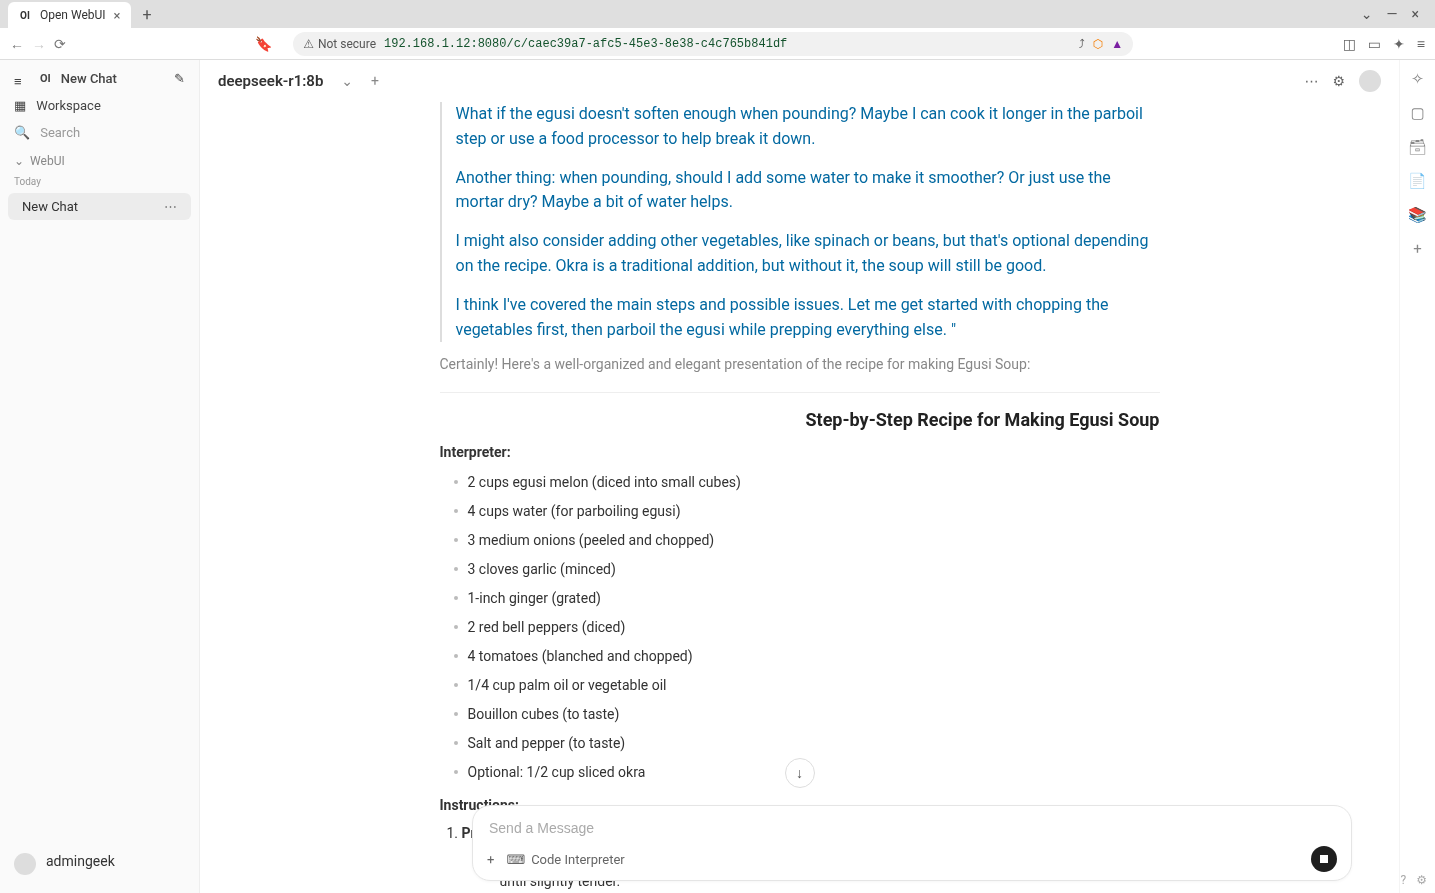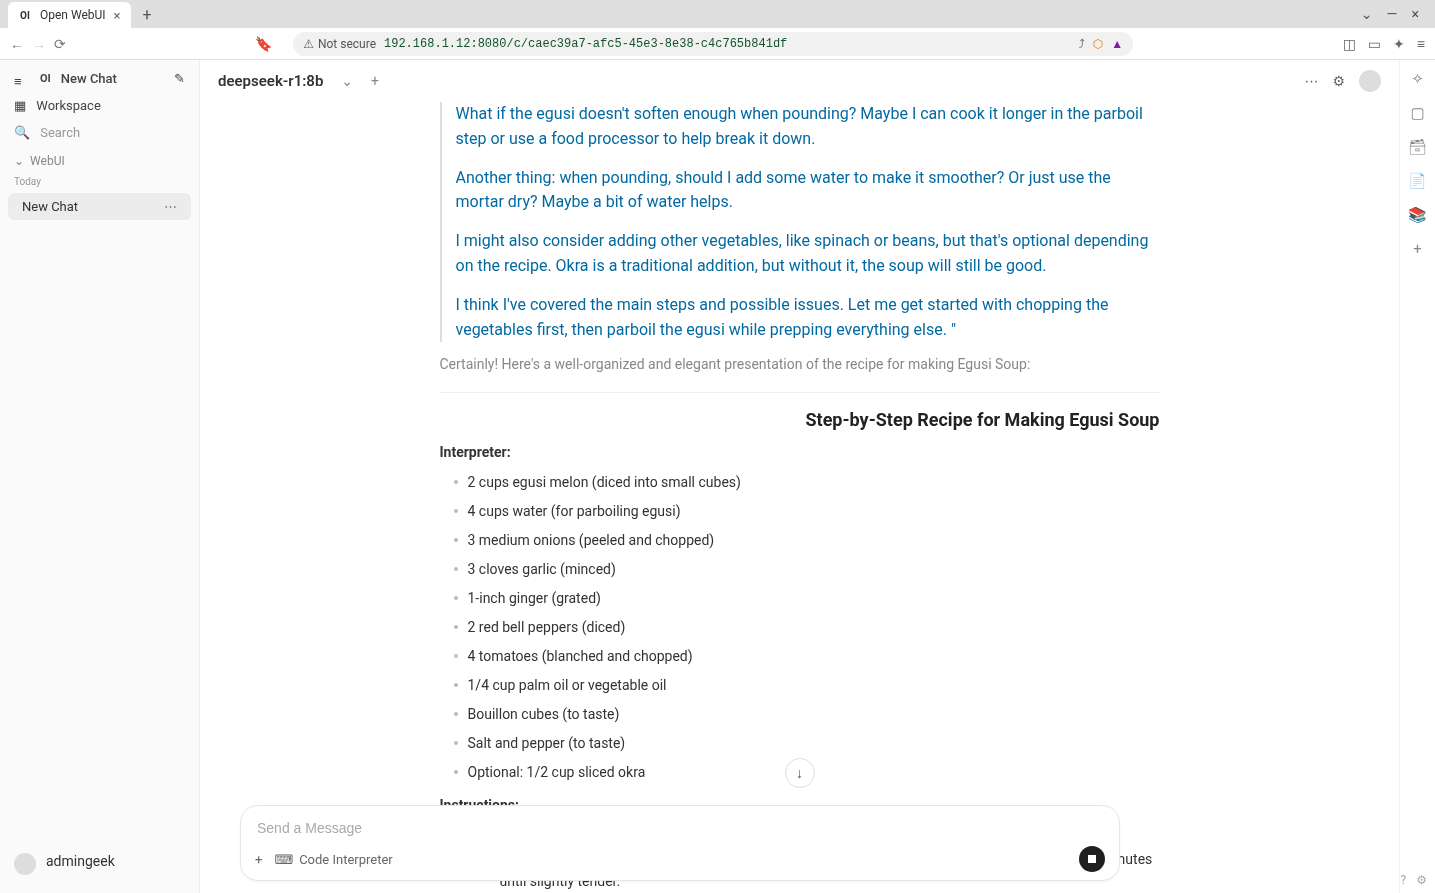--- a/index.html
+++ b/index.html
@@ -62,21 +62,21 @@
 ol.steps > li { padding: 4px 0; font-size: 14px; }
 ol.steps > li > .step-title { font-weight: 700; }
 ul.sub-bullets { list-style: none; padding-left: 20px; margin-top: 4px;}
 ul.sub-bullets li { position: relative; padding: 4px 0 4px 18px; font-size: 14px; color: #333; line-height:1.55;}
 ul.sub-bullets li::before { content: ""; position: absolute; left: 4px; top: 12px; width: 4px; height: 4px; background: #bbb; border-radius: 50%; }
 
 
 .scroll-down-btn { position:absolute; bottom: 105px; left: 50%; transform: translateX(-50%); width:30px;height:30px;border-radius:50%;background:#fff;border:1px solid #ddd;display:flex;align-items:center;justify-content:center;color:#555;cursor:pointer;}
 
 
-.composer-wrap { position:absolute; bottom: 12px; left: 0; right: 0; display:flex; justify-content:flex-start; padding: 0 40px;}
+.composer-wrap { position:absolute; bottom: 12px; left: 0; right: 7px; display:flex; justify-content:flex-end; padding: 0 40px;}
 .composer { width: 100%; max-width: 880px; background: #fff; border: 1px solid #e5e5e5; border-radius: 18px; padding: 10px 14px 8px; box-shadow: 0 1px 3px rgba(0,0,0,0.04);}
 .composer-input { width: 100%; border: none; outline: none; font-size: 14px; padding: 4px 2px 10px; color: #333;}
 .composer-input::placeholder { color: #aaa; }
 .composer-bottom { display:flex; align-items:center; gap:12px; }
 .comp-btn { display:flex;align-items:center;gap:6px;color:#666;font-size:13px;cursor:pointer;}
 .send-btn { margin-left:auto; width:26px;height:26px;border-radius:50%;background:#1f1f1f;display:flex;align-items:center;justify-content:center;cursor:pointer;}
 .send-btn .sq { width:8px;height:8px;background:#fff;}
 
 
 .right-rail { width: 36px; display:flex; flex-direction:column; align-items:center; gap:16px; padding-top: 10px; color:#888; border-left: 1px solid #f4f4f4;}

